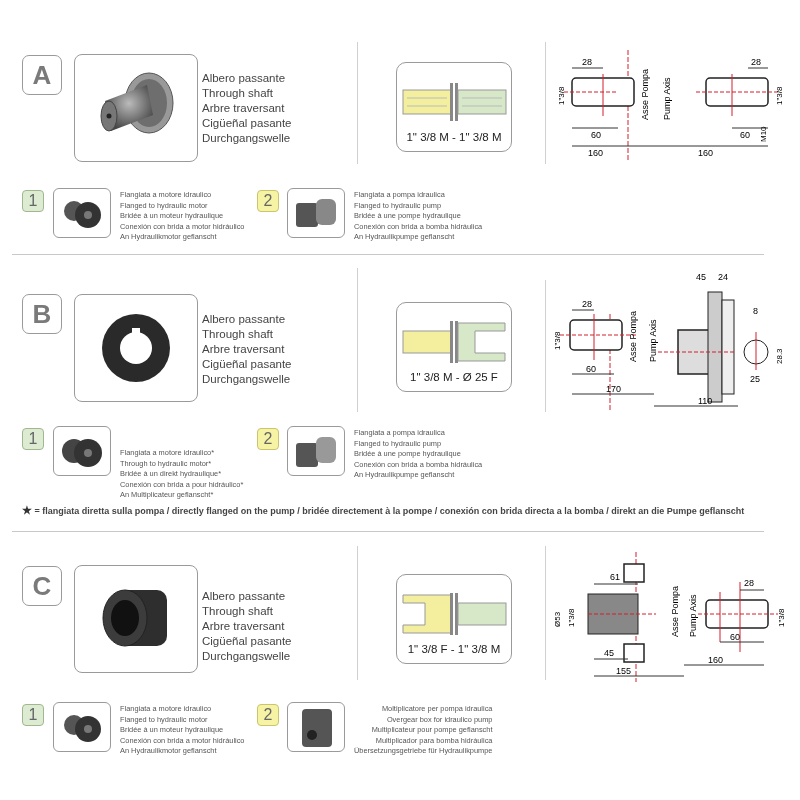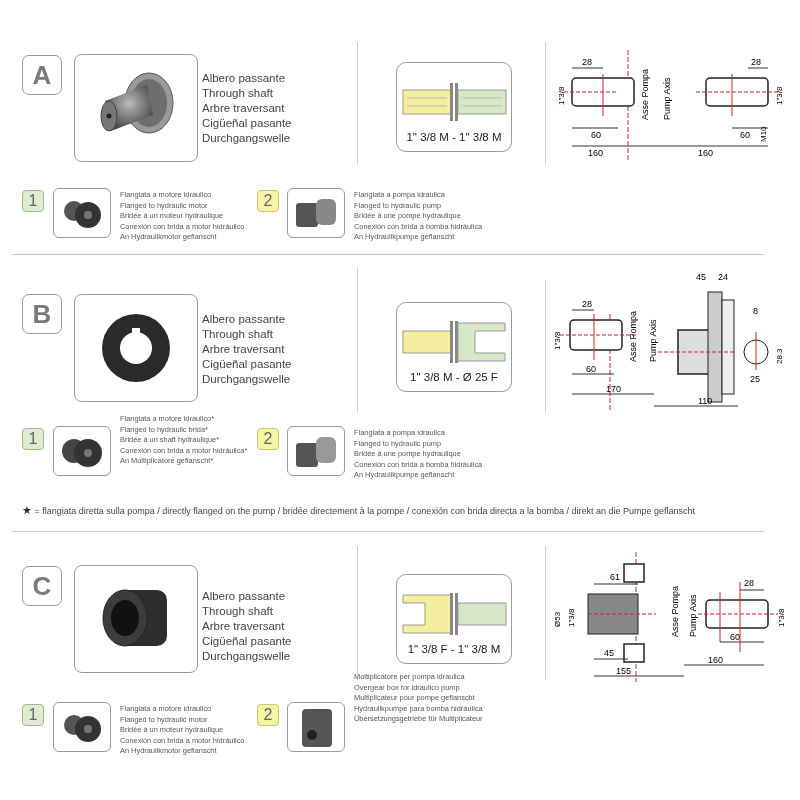--- a/index.html
+++ b/index.html
@@ -11,21 +11,21 @@
   .vdiv{position:absolute;width:1px;background:#d0d0d0;}
   .hdiv{position:absolute;height:1px;background:#c8c8c8;left:12px;width:752px;}
   .shaft-box{position:absolute;width:114px;height:88px;border:1.2px solid #9a9a9a;border-radius:10px;background:#fff;}
   .shaft-label{position:absolute;left:0;right:0;bottom:8px;text-align:center;font-size:11.5px;color:#222;}
   .num-badge{position:absolute;width:20px;height:20px;border-radius:4px;border:1px solid #a0b890;font-size:16px;color:#666;display:flex;align-items:center;justify-content:center;}
   .num-badge.green{background:#dcebd2;}
   .num-badge.yellow{background:#f6f3a5;border-color:#c9c46d;}
   .small-photo{position:absolute;width:56px;height:48px;border:1px solid #9a9a9a;border-radius:6px;background:#fff;overflow:hidden;}
   .small-text{position:absolute;font-size:7.4px;line-height:10.6px;color:#555;}
   .small-text div{white-space:nowrap;}
-  .footnote{position:absolute;left:22px;top:504px;font-size:9px;color:#444;white-space:nowrap;}
+  .footnote{position:absolute;left:22px;top:504px;font-size:9px;color:#444;white-space:nowrap;font-weight:bold;}
   .drawing{position:absolute;}
   svg text{font-family:"Liberation Sans",sans-serif;}
 </style>
 </head>
 <body>
 
 <div>
   <div class="letter-box" style="left:22px;top:55px;">A</div>
   <div class="photo-box" style="left:74px;top:54px;">
     <svg width="122" height="106">
@@ -184,26 +184,26 @@
   </svg>
 
   <div class="num-badge green" style="left:22px;top:428px;">1</div>
   <div class="small-photo" style="left:53px;top:426px;">
     <svg width="56" height="48">
         <circle cx="20" cy="24" r="12" fill="#444"></circle>
         <circle cx="34" cy="26" r="14" fill="#333"></circle>
         <circle cx="34" cy="26" r="4" fill="#777"></circle>
       </svg>
   </div>
-  <div class="small-text" style="left:120px;top:414px;">
+  <div class="small-text" style="left:120px;top:448px;">
     <div>Flangiata a motore idraulico*</div>
-    <div>Flanged to hydraulic brida*</div>
-    <div>Bridée à un shaft hydraulique*</div>
-    <div>Conexión con brida a motor hidráulica*</div>
-    <div>An Moltiplicatore geflanscht*</div>
+    <div>Through to hydraulic motor*</div>
+    <div>Bridée à un direkt hydraulique*</div>
+    <div>Conexión con brida a pour hidráulico*</div>
+    <div>An Multiplicateur geflanscht*</div>
   </div>
   <div class="num-badge yellow" style="left:257px;top:428px;">2</div>
   <div class="small-photo" style="left:287px;top:426px;">
     <svg width="56" height="48">
         <rect x="8" y="16" width="22" height="24" rx="3" fill="#555"></rect>
         <rect x="28" y="10" width="20" height="26" rx="6" fill="#999"></rect>
       </svg>
   </div>
   <div class="small-text" style="left:354px;top:428px;">
     <div>Flangiata a pompa idraulica</div>
@@ -294,20 +294,20 @@
     <div>Conexión con brida a motor hidráulico</div>
     <div>An Hydraulikmotor geflanscht</div>
   </div>
   <div class="num-badge yellow" style="left:257px;top:704px;">2</div>
   <div class="small-photo" style="left:287px;top:702px;">
     <svg width="56" height="48">
         <rect x="14" y="6" width="30" height="38" rx="4" fill="#555"></rect>
         <circle cx="24" cy="32" r="5" fill="#222"></circle>
       </svg>
   </div>
-  <div class="small-text" style="left:354px;top:672px;">
+  <div class="small-text" style="left:354px;top:704px;text-align:right;">
     <div>Moltiplicatore per pompa idraulica</div>
     <div>Overgear box for idraulico pump</div>
     <div>Multiplicateur pour pompe geflanscht</div>
-    <div>Hydraulikpumpe para bomba hidráulica</div>
-    <div>Übersetzungsgetriebe für Multiplicateur</div>
+    <div>Multiplicador para bomba hidráulica</div>
+    <div>Übersetzungsgetriebe für Hydraulikpumpe</div>
   </div>
 </div>
 
 </body></html>

